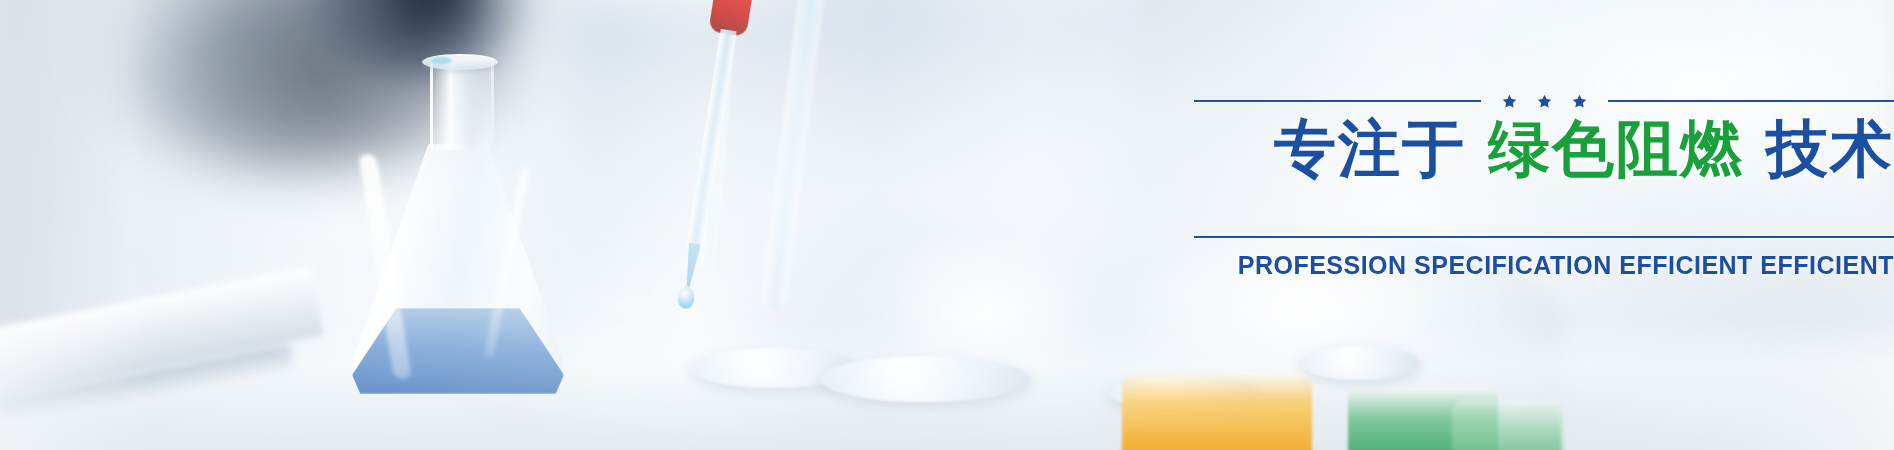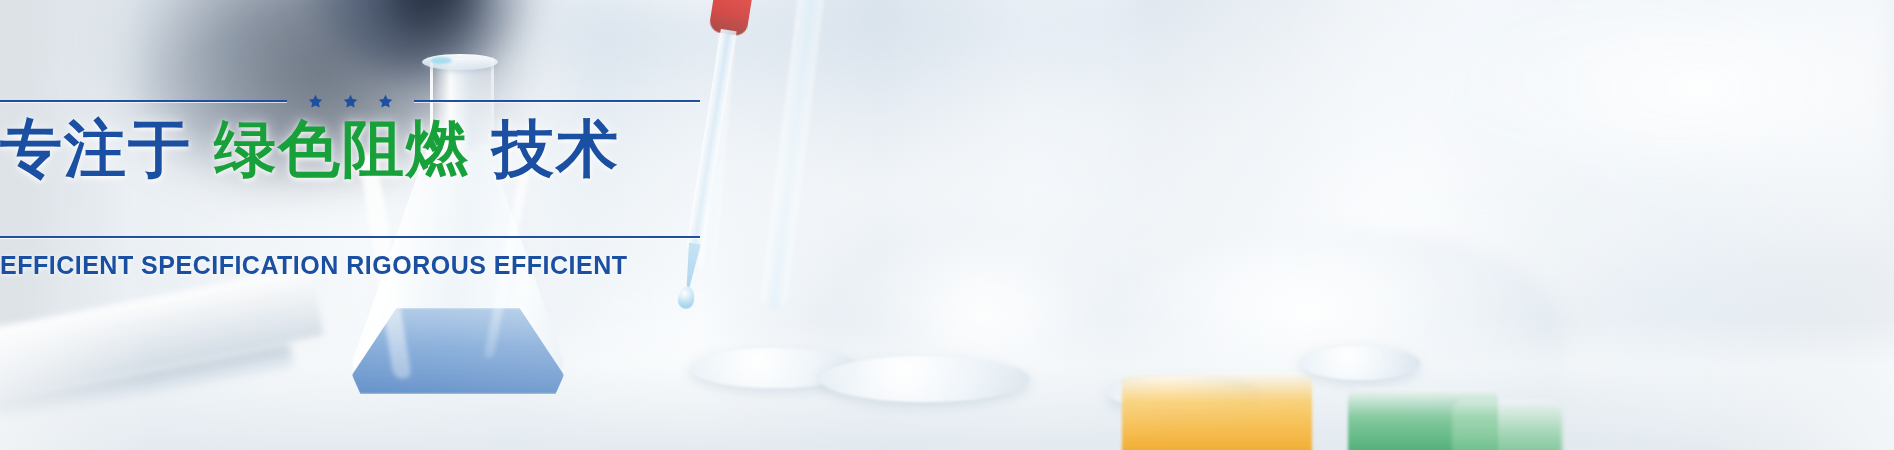--- a/index.html
+++ b/index.html
@@ -190,21 +190,21 @@
   .vignette{
     background:linear-gradient(90deg,rgba(255,255,255,.55) 0px,rgba(255,255,255,0) 150px,rgba(255,255,255,0) 1700px,rgba(255,255,255,.6) 1894px);
   }
   .haze{
     background:radial-gradient(55% 75% at 47% 42%,rgba(255,255,255,.62) 0%,rgba(255,255,255,.25) 48%,rgba(255,255,255,0) 78%);
   }
 
   
   #content{
     position:absolute;left:0;top:0;width:1894px;height:450px;
-    display:flex;flex-direction:column;align-items:flex-start;justify-content:flex-start;
+    display:flex;flex-direction:column;align-items:flex-end;justify-content:flex-start;
     padding-top:92px;box-sizing:border-box;
   }
 
   .rule-row{display:flex;align-items:center;justify-content:center;width:700px;height:18px;}
   .rule{height:2px;background:#1e4fa0;flex:1;box-shadow:0 1px 0 rgba(255,255,255,.7);}
   .rule.left{margin-right:20px;}
   .rule.right{margin-left:20px;}
   .stars{display:flex;gap:18px;align-items:center;}
   .star{width:17px;height:17px;display:block;}
   .star svg{display:block;}
@@ -307,16 +307,16 @@
             </svg>
         </span>
       </span>
       <span class="rule right"></span>
     </div>
 
     <h1 class="headline"><span class="seg-blue">专注于</span><span class="gap"></span><span class="seg-green">绿色阻燃</span><span class="gap"></span><span class="seg-blue">技术</span></h1>
 
     <div class="rule-bottom"></div>
 
-    <div class="subtitle-en">EFFICIENT SPECIFICATION RIGOROUS EFFICIENT</div>
+    <div class="subtitle-en">PROFESSION SPECIFICATION EFFICIENT EFFICIENT</div>
 
   </div>
 </div>
 
 </body></html>

